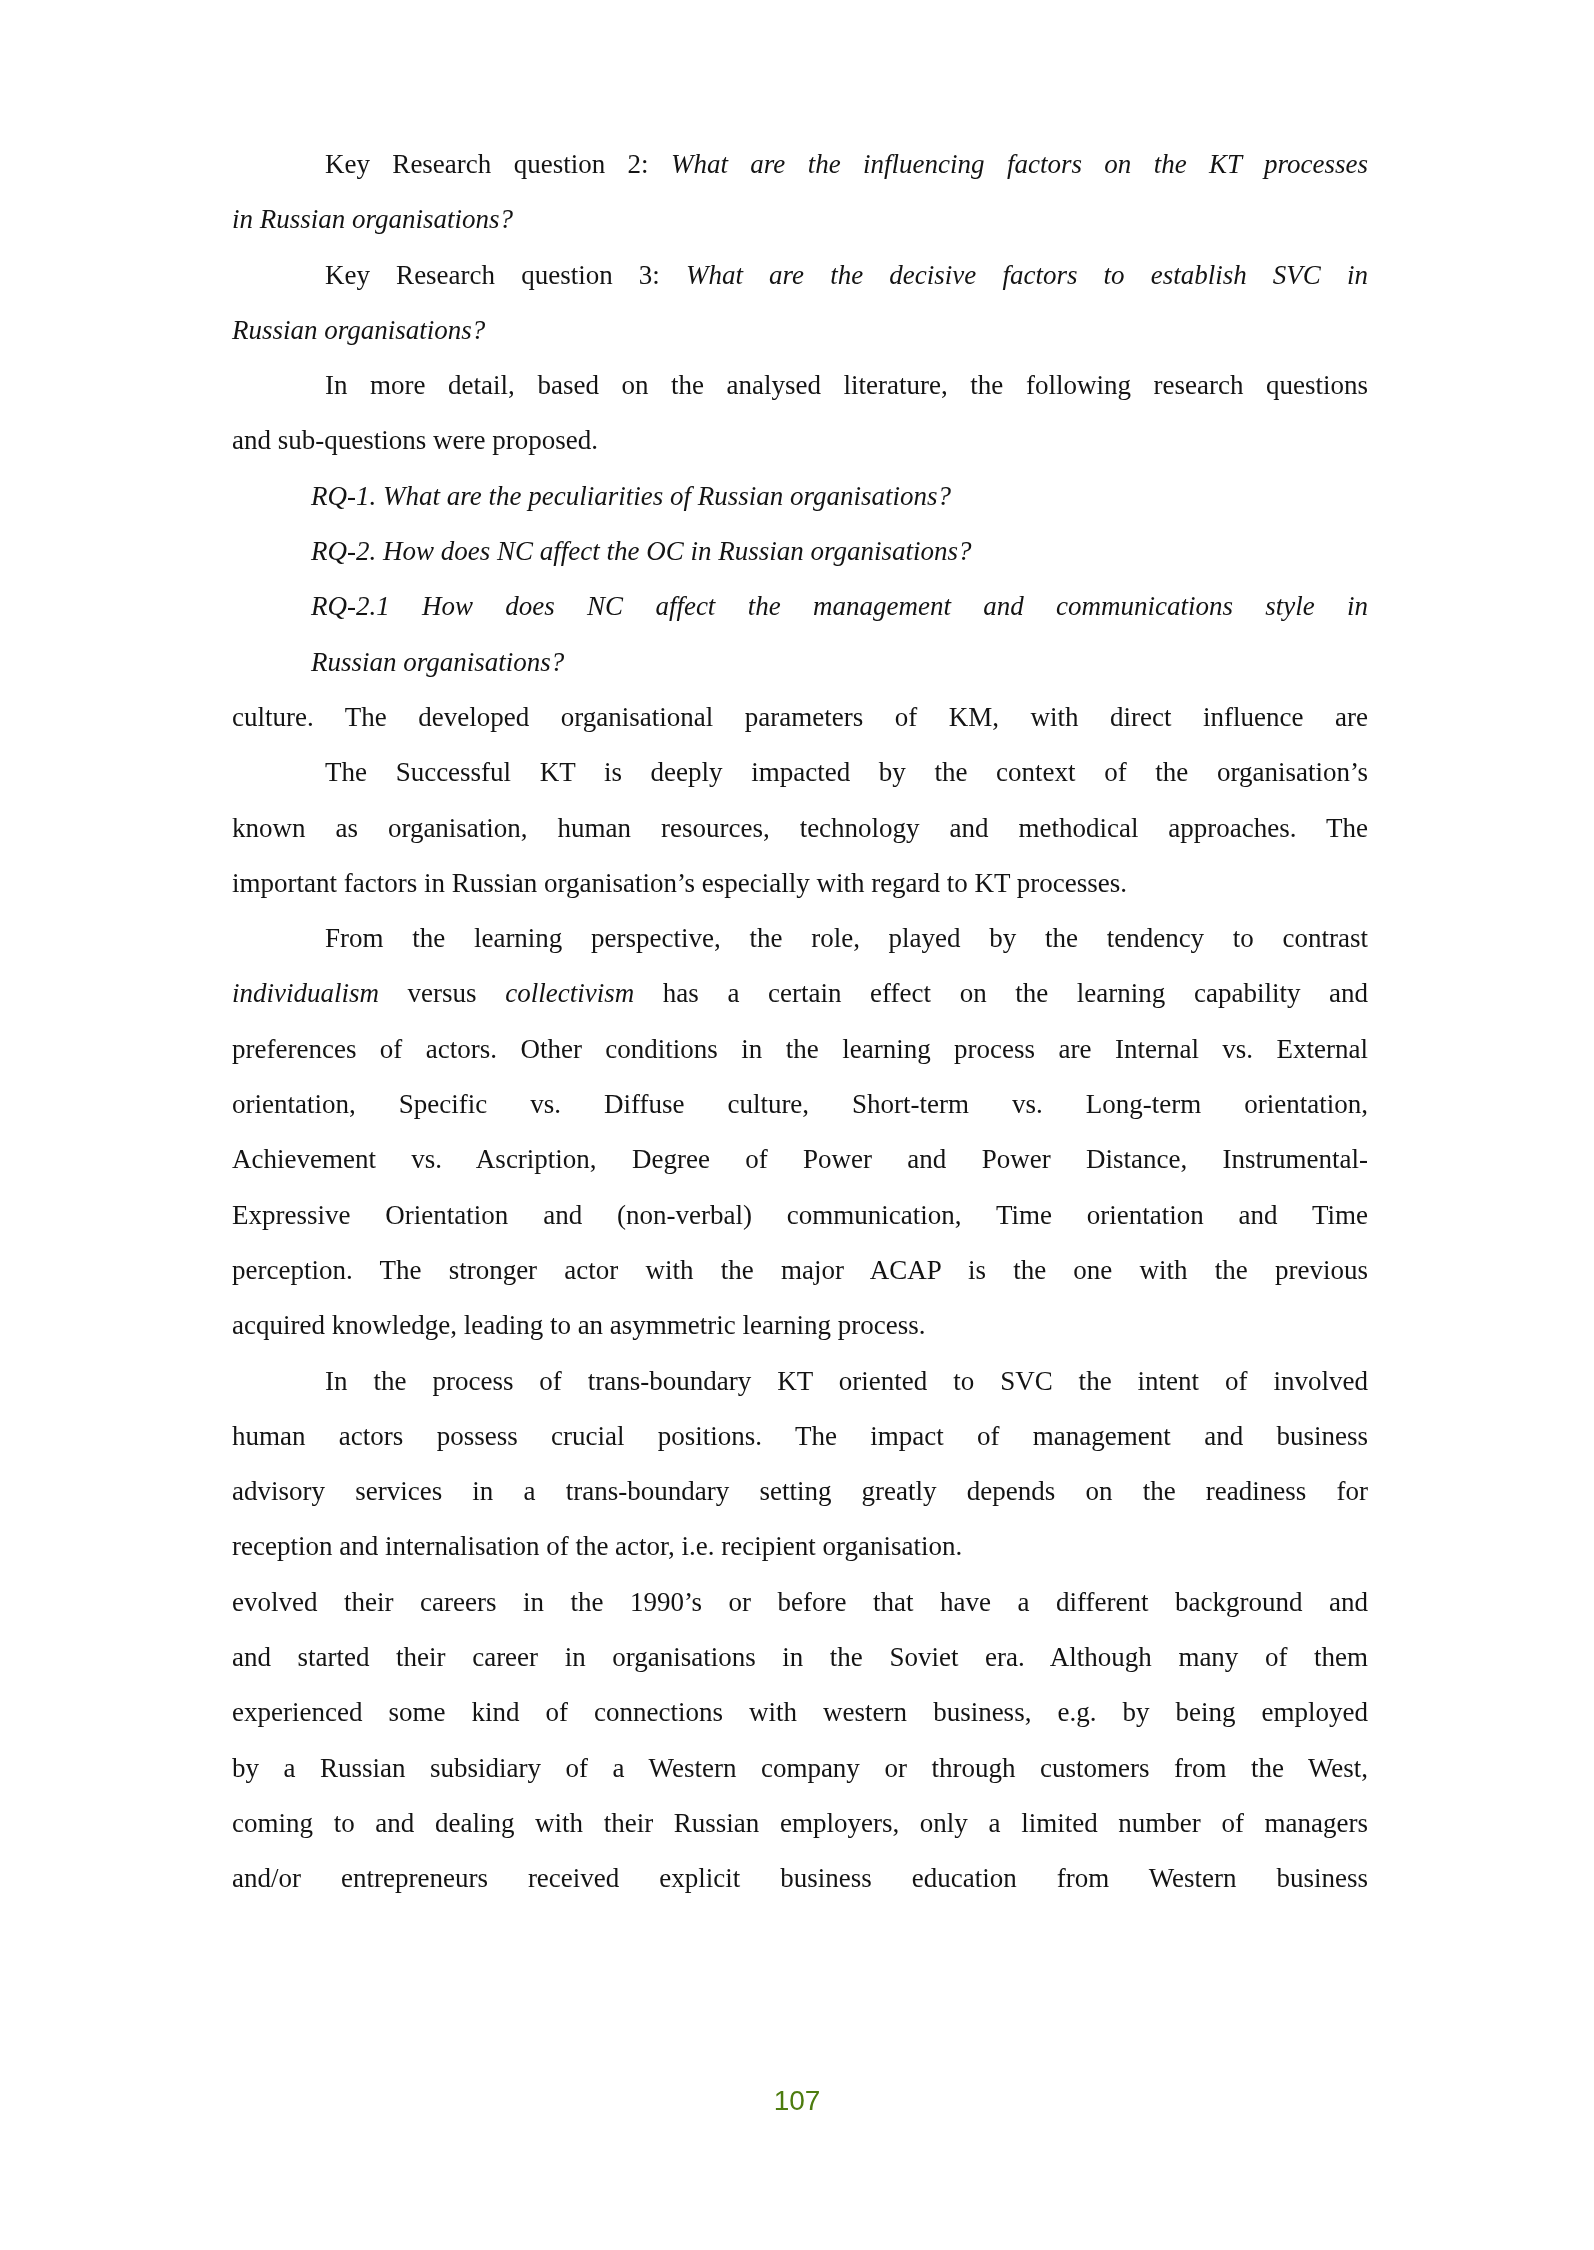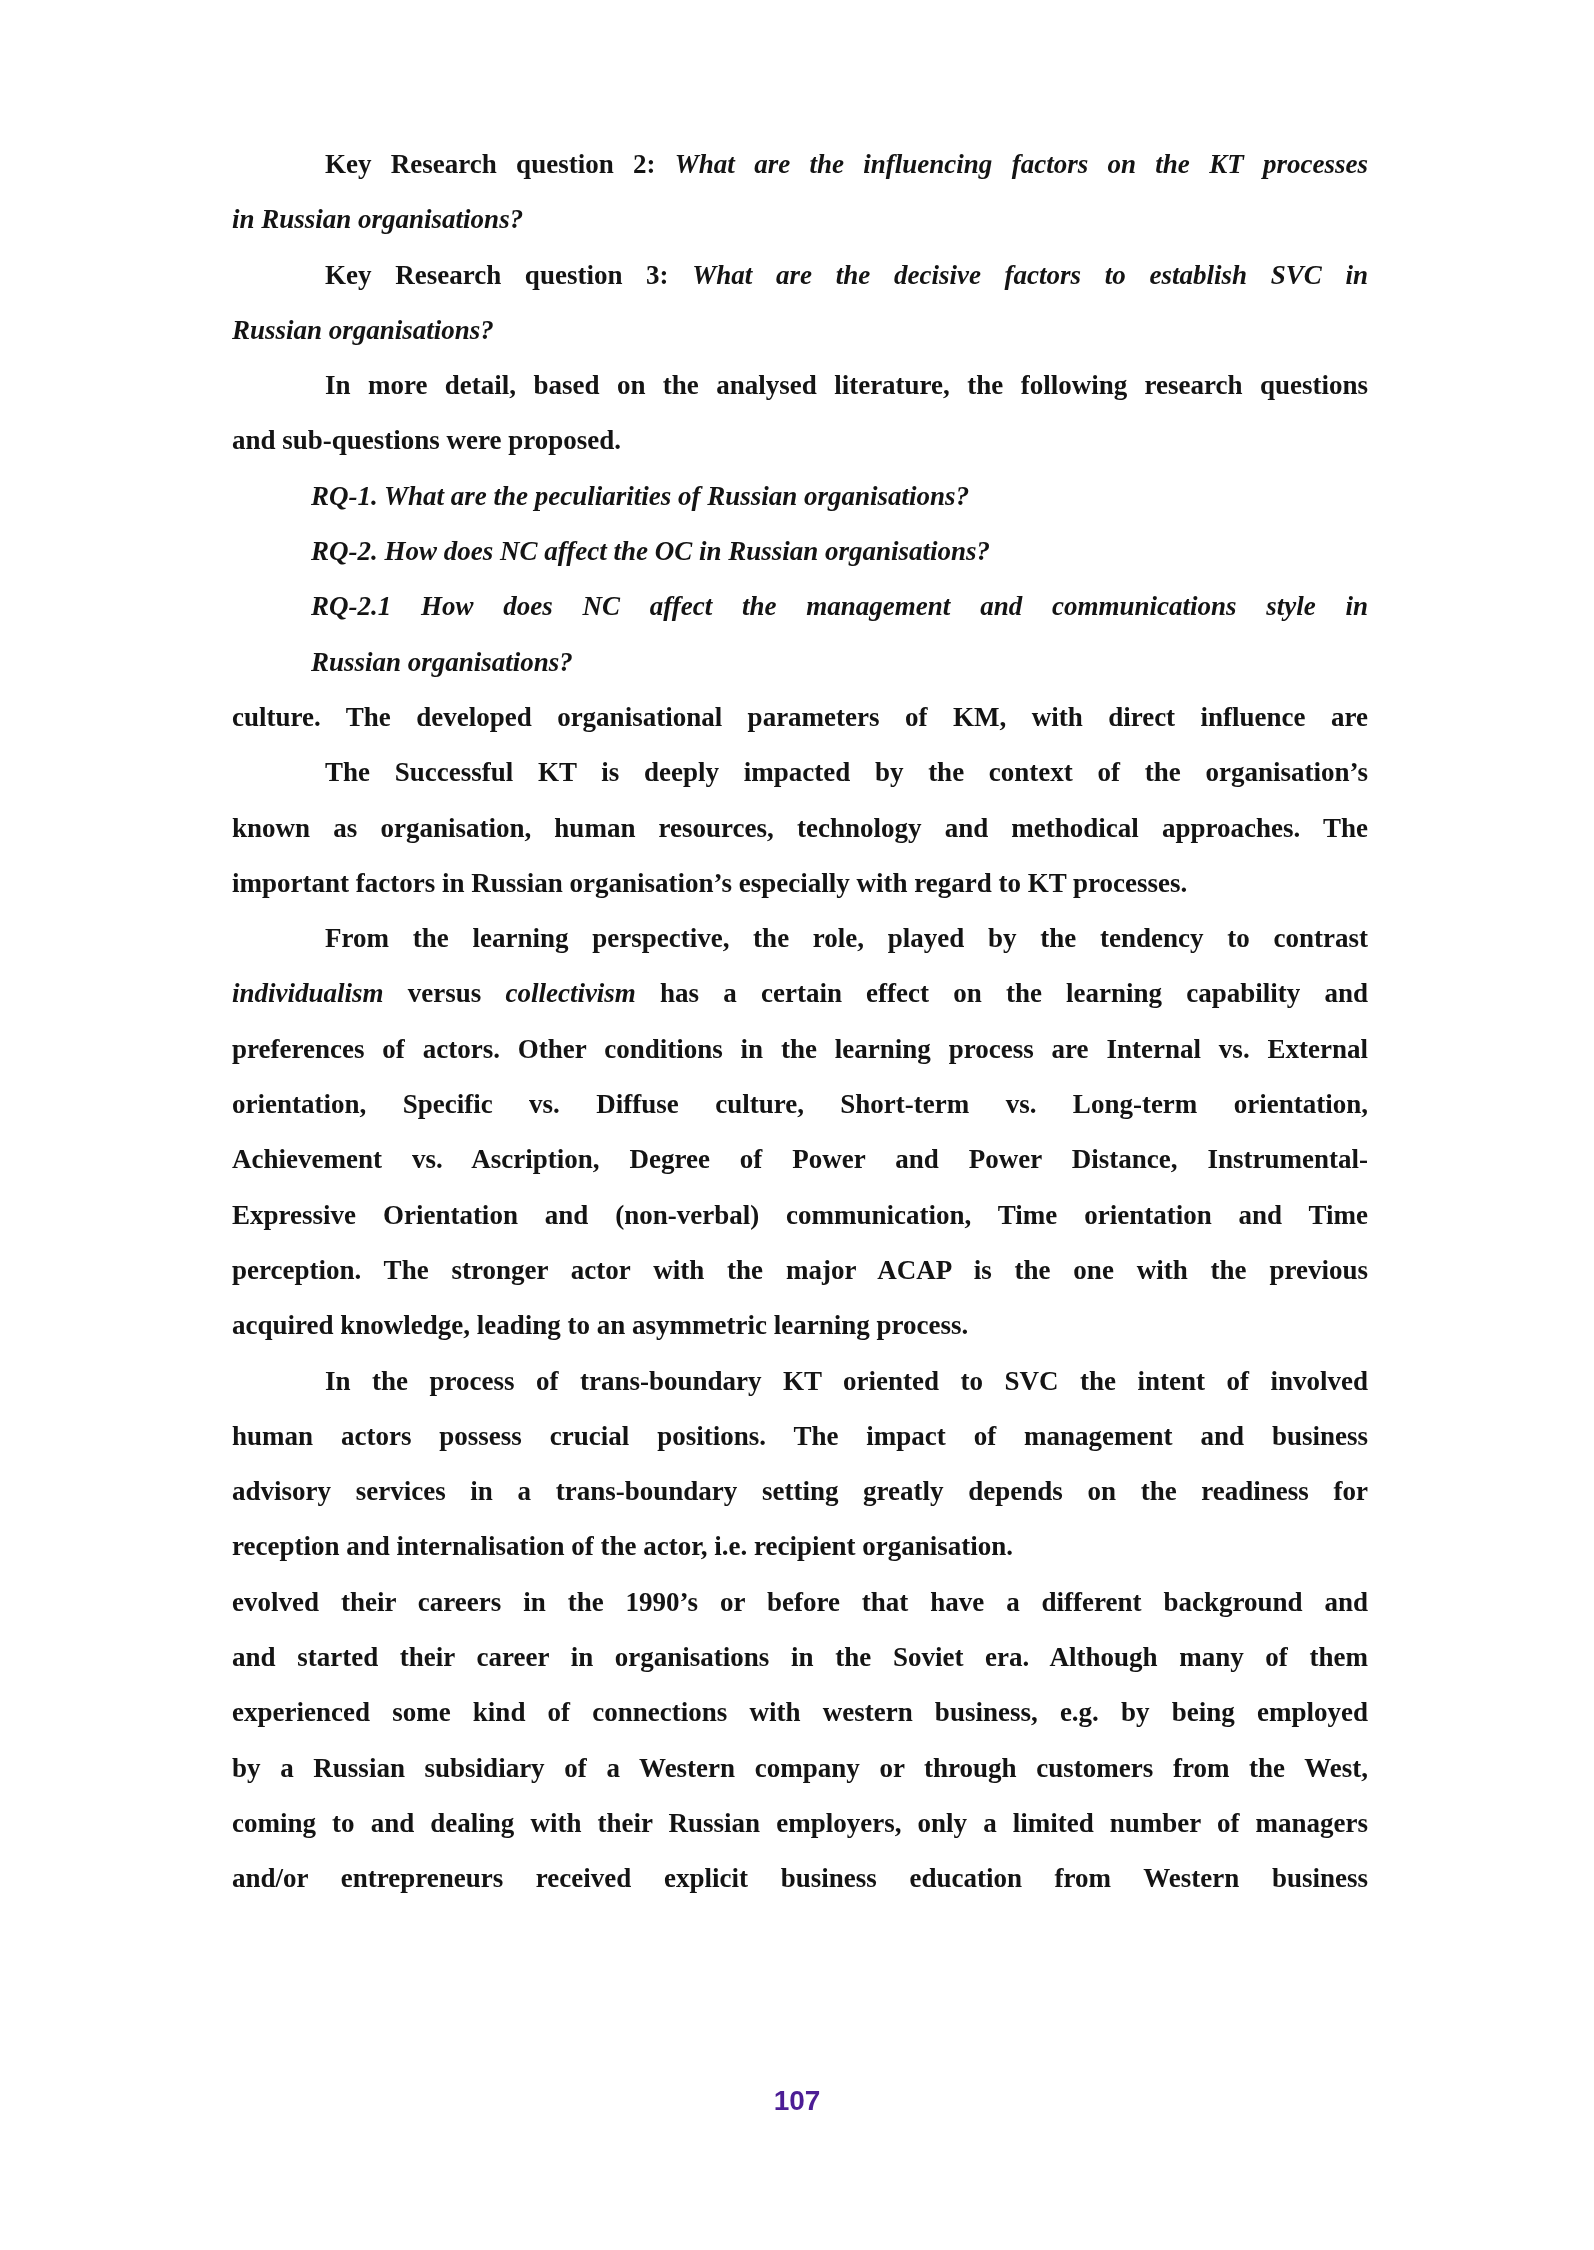--- a/index.html
+++ b/index.html
@@ -5,21 +5,20 @@
   html, body { margin: 0; padding: 0; background: #e8e8e8; }
   .page {
     position: relative;
     width: 1594px;
     height: 2250px;
     background: #ffffff;
     margin: 0 auto;
     overflow: hidden;
     font-family: "Liberation Serif", "DejaVu Serif", serif;
     color: #141414;
-    font-weight: bold;
   }
   .page-body {
     position: absolute;
     left: 232px;
     top: 137px;
     width: 1136px;
     font-size: 27px;
     line-height: 55.3px;
     text-rendering: optimizeLegibility;
   }
@@ -33,21 +32,21 @@
   .line.indent { padding-left: 93px; }
   .it { font-style: italic; }
   .page-footer {
     position: absolute;
     left: 0;
     right: 0;
     top: 2085px;
     text-align: center;
     font-family: "Liberation Sans", "DejaVu Sans", sans-serif;
     font-size: 28px;
-    color: #4c1d95;
+    color: #4d7c0f;
   }
 </style>
 </head>
 <body>
 
 <div class="page">
   <div class="page-body">
       <div class="para indent">
         <div class="line indent"><span>Key Research question 2: </span><span class="it">What are the influencing factors on the KT processes</span></div>
         <div class="line last"><span class="it">in Russian organisations?</span></div>

